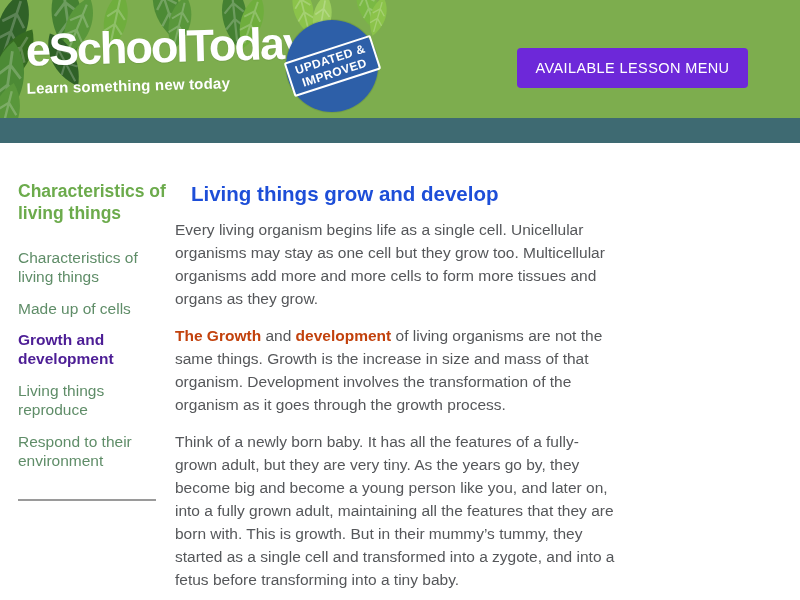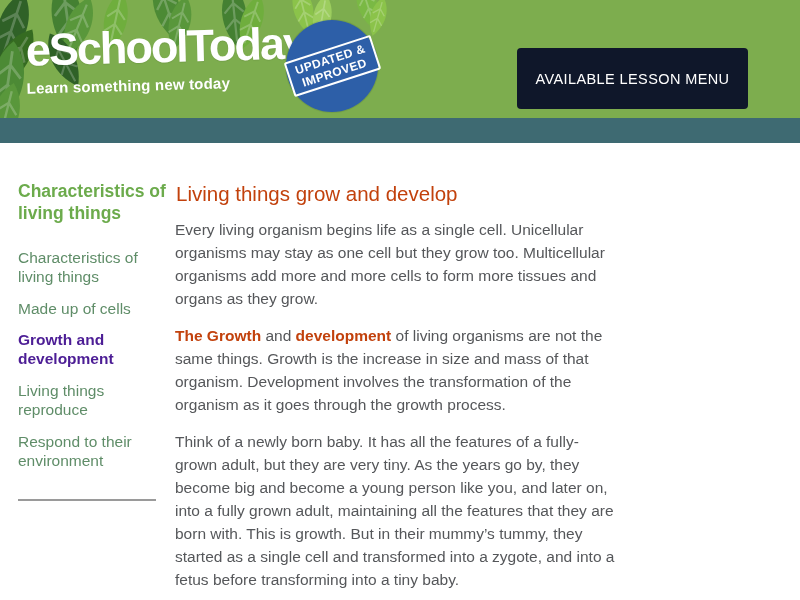--- a/index.html
+++ b/index.html
@@ -25,38 +25,38 @@
     display:flex; align-items:center; justify-content:center;
   }
   .badge-stamp {
     transform:rotate(-18deg); border:2px solid #ffffff; border-radius:2px;
     padding:2px 7px; text-align:center;
     color:#ffffff; font-size:12px; font-weight:bold; line-height:14px;
     letter-spacing:0.4px; white-space:nowrap;
   }
   .lesson-menu-btn {
     position:absolute; left:517px; top:48px; z-index:1;
-    width:231px; height:61px; border:none; border-radius:4px;
-    background:#0f172a; color:#ffffff;
+    width:231px; height:40px; border:none; border-radius:4px;
+    background:#6d28d9; color:#ffffff;
     font-family:"Liberation Sans", sans-serif;
     font-size:14.5px; letter-spacing:0.4px; cursor:pointer;
   }
   .teal-bar { height:25px; background:#3e6a72; }
   
   .content { display:flex; padding:38px 0 0 18px; }
   .sidebar { width:148px; flex:none; }
   .sidebar-title { color:#6cab4c; font-size:17.5px; font-weight:bold; line-height:1.25; margin-bottom:24px; }
   .side-link {
     display:block; color:#5f8d68; font-size:15.5px; line-height:1.22;
     margin-bottom:13px; text-decoration:none; cursor:pointer;
   }
   .side-link.active { color:#4c1d95; font-weight:bold; }
   .side-divider { border:none; border-top:2px solid #9a9a9a; width:138px; margin-top:28px; }
   .article { margin-left:9px; width:440px; }
-  .article-title { color:#c2410c; font-size:20.5px; font-weight:normal; margin:1px 1px 12px; }
+  .article-title { color:#1d4ed8; font-size:20.5px; font-weight:bold; margin:1px 16px 12px; }
   .article p { font-size:15.5px; line-height:23px; color:#55575a; margin-bottom:14px; }
   .article p strong { color:#c2410c; }
 </style>
 </head>
 <body>
 
 <div class="page">
 
   <header class="site-header">
     <svg class="leaves" width="400" height="118" viewBox="0 0 400 118" aria-hidden="true">

